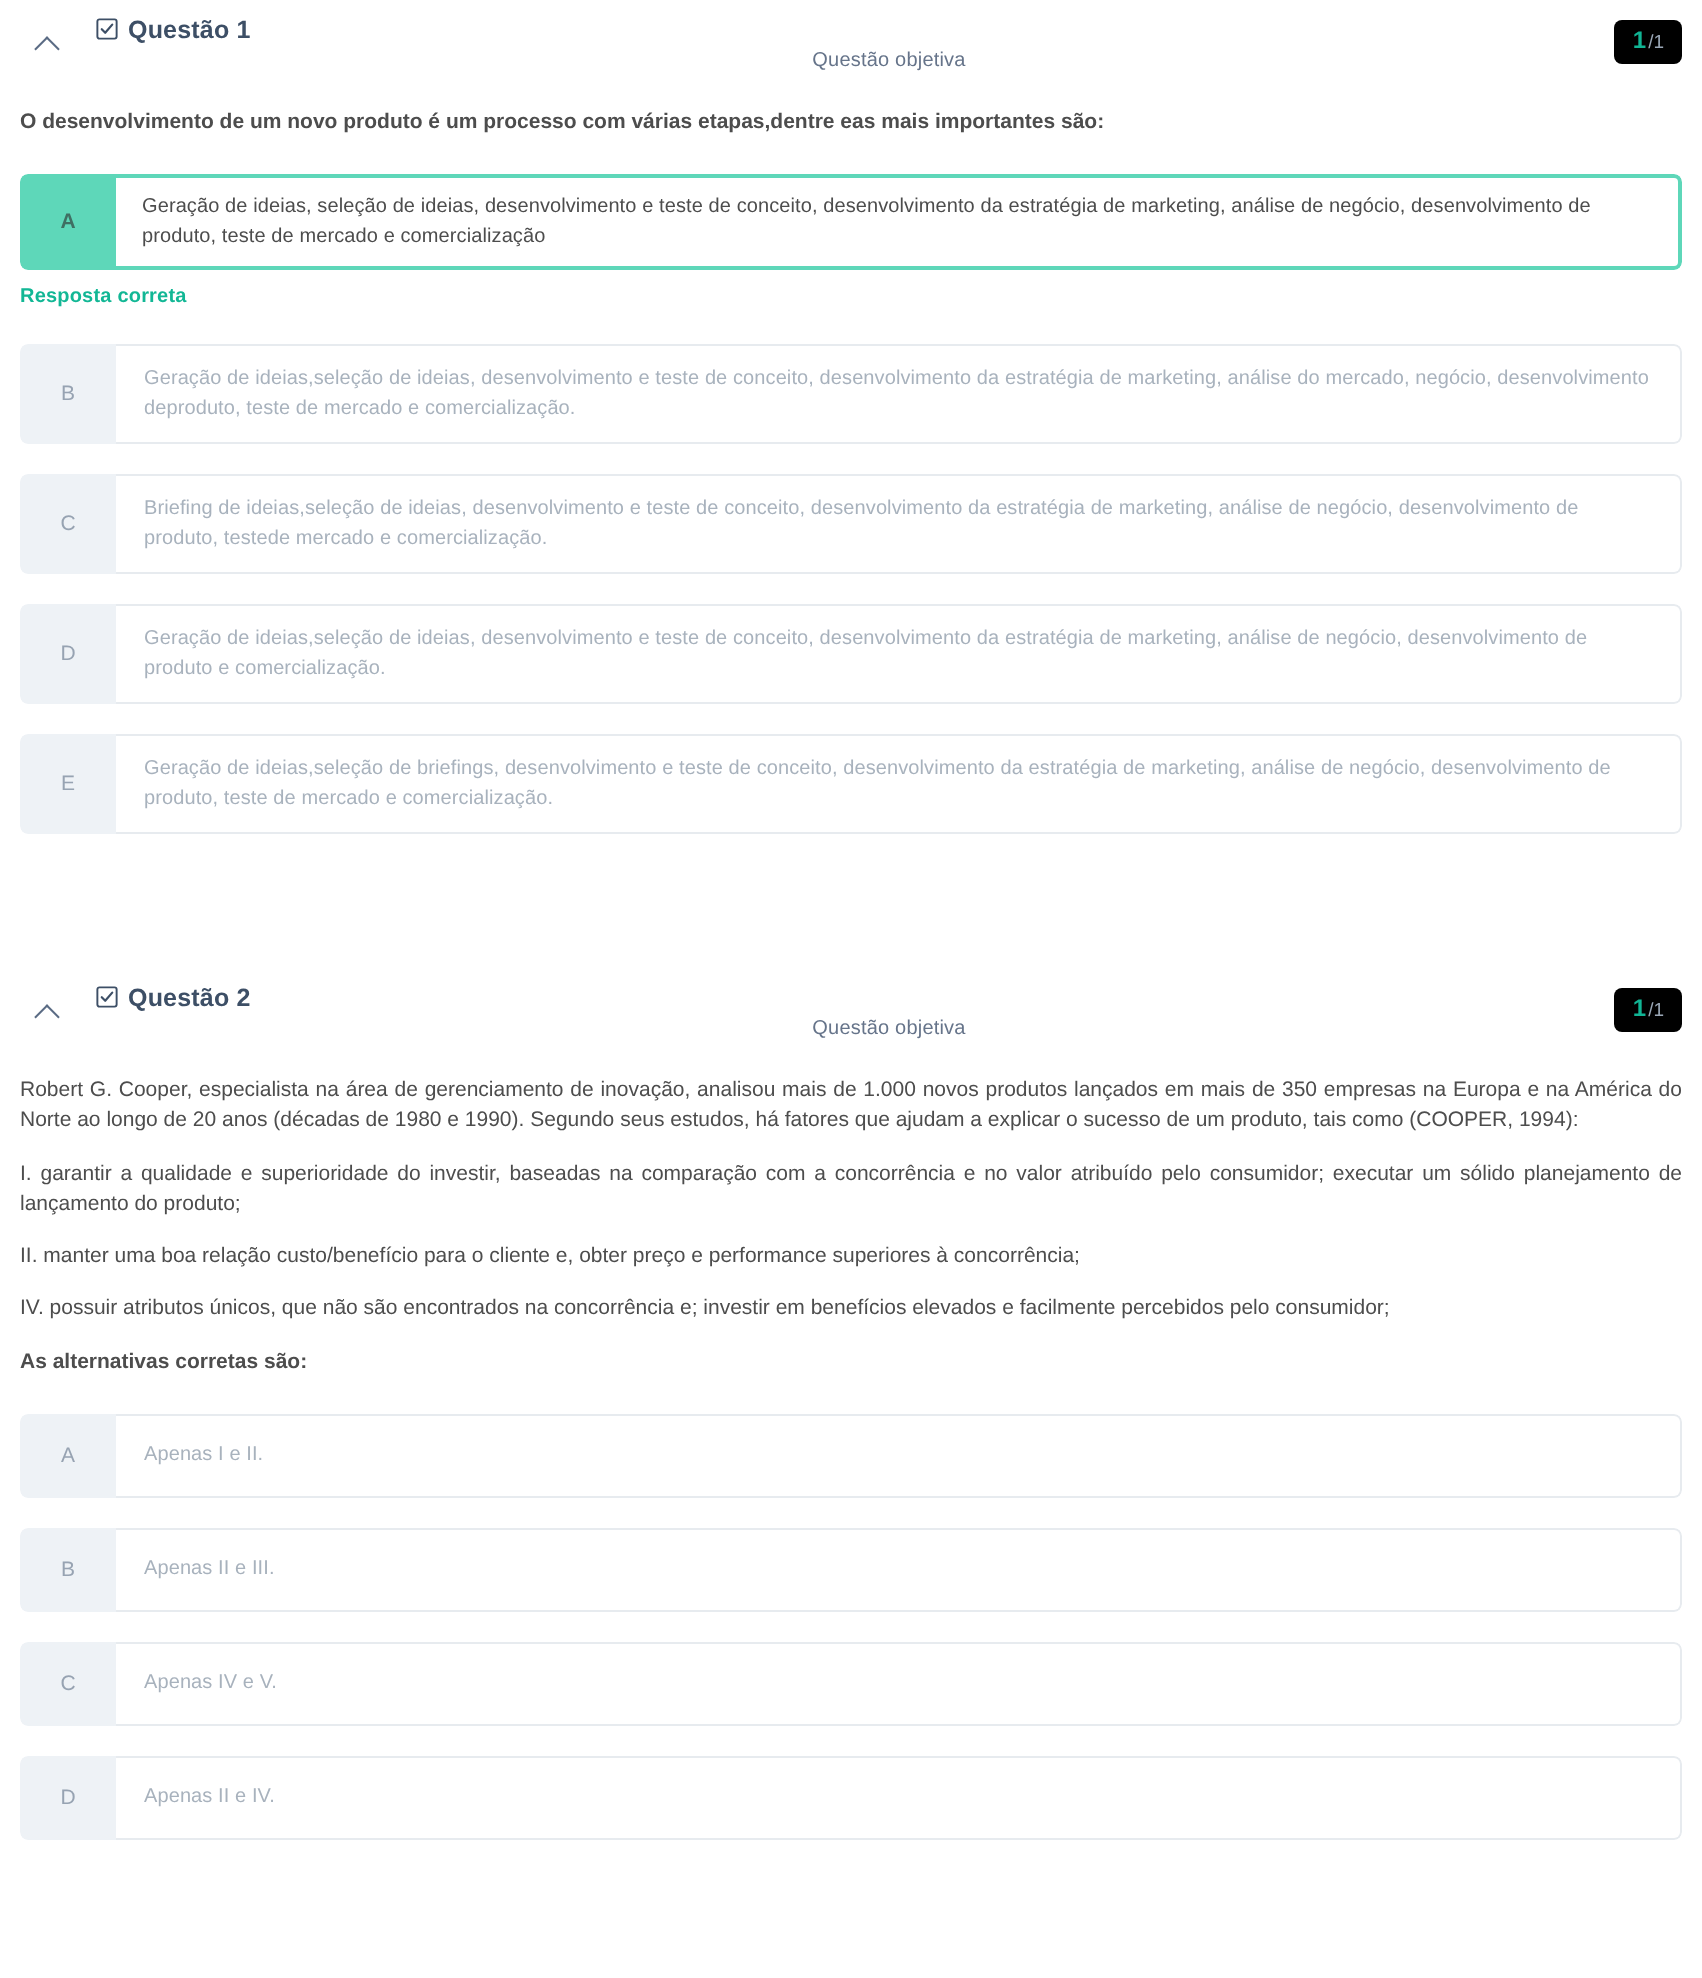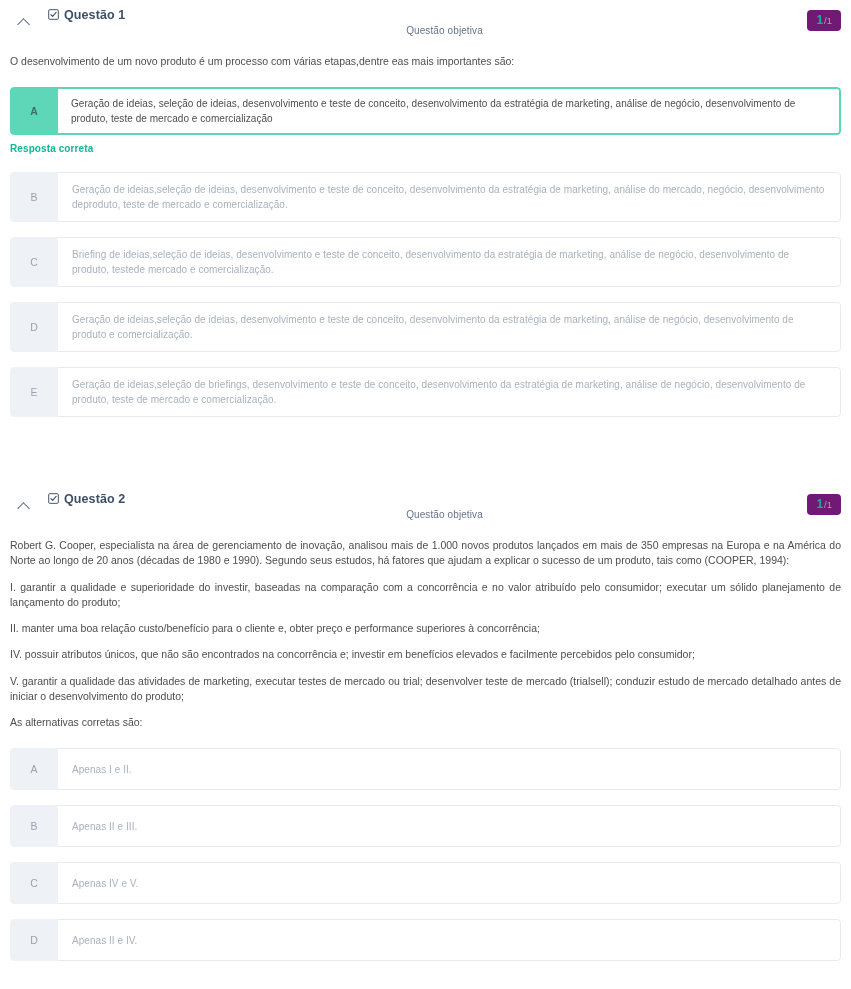--- a/index.html
+++ b/index.html
@@ -77,21 +77,21 @@
   .q-subtitle {
     font-size: 10px;
     color: #66748a;
     margin-top: 3px;
     letter-spacing: 0.1px;
   }
   .score-badge {
     position: absolute;
     right: 0;
     top: 10px;
-    background: #701a75;
+    background: #000000;
     border-radius: 4px;
     padding: 4px 9px 5px 9px;
     line-height: 1;
     white-space: nowrap;
   }
   .score-num {
     font-size: 12px;
     font-weight: bold;
     color: #11b494;
   }
@@ -103,21 +103,21 @@
 
   
   .q-statement { padding: 14px 0 2px 0; }
   .stmt-p {
     font-size: 10.5px;
     line-height: 1.45;
     color: #4d4d4d;
     margin: 0 0 11px 0;
     text-align: justify;
   }
-  .stmt-p:last-child { margin-bottom: 0; }
+  .stmt-p:last-child { margin-bottom: 0; font-weight: bold; }
 
   
   .options { margin-top: 16px; }
   .option {
     display: flex;
     align-items: stretch;
     margin-bottom: 15px;
     border-radius: 4px;
     overflow: hidden;
     min-height: 42px;
@@ -261,21 +261,20 @@
       <div class="score-badge">
         <span class="score-num">1</span><span class="score-den">/1</span>
       </div>
     </div>
 
     <div class="q-statement">
       <p class="stmt-p">Robert G. Cooper, especialista na área de gerenciamento de inovação, analisou mais de 1.000 novos produtos lançados em mais de 350 empresas na Europa e na América do Norte ao longo de 20 anos (décadas de 1980 e 1990). Segundo seus estudos, há fatores que ajudam a explicar o sucesso de um produto, tais como (COOPER, 1994):</p>
       <p class="stmt-p">I. garantir a qualidade e superioridade do investir, baseadas na comparação com a concorrência e no valor atribuído pelo consumidor; executar um sólido planejamento de lançamento do produto;</p>
       <p class="stmt-p">II. manter uma boa relação custo/benefício para o cliente e, obter preço e performance superiores à concorrência;</p>
       <p class="stmt-p">IV. possuir atributos únicos, que não são encontrados na concorrência e; investir em benefícios elevados e facilmente percebidos pelo consumidor;</p>
-      <p class="stmt-p">V. garantir a qualidade das atividades de marketing, executar testes de mercado ou trial; desenvolver teste de mercado (trialsell); conduzir estudo de mercado detalhado antes de iniciar o desenvolvimento do produto;</p>
       <p class="stmt-p">As alternativas corretas são:</p>
     </div>
 
     <div class="options">
 
       <div class="option">
         <div class="option-letter">A</div>
         <div class="option-text">Apenas I e II.</div>
       </div>
 

